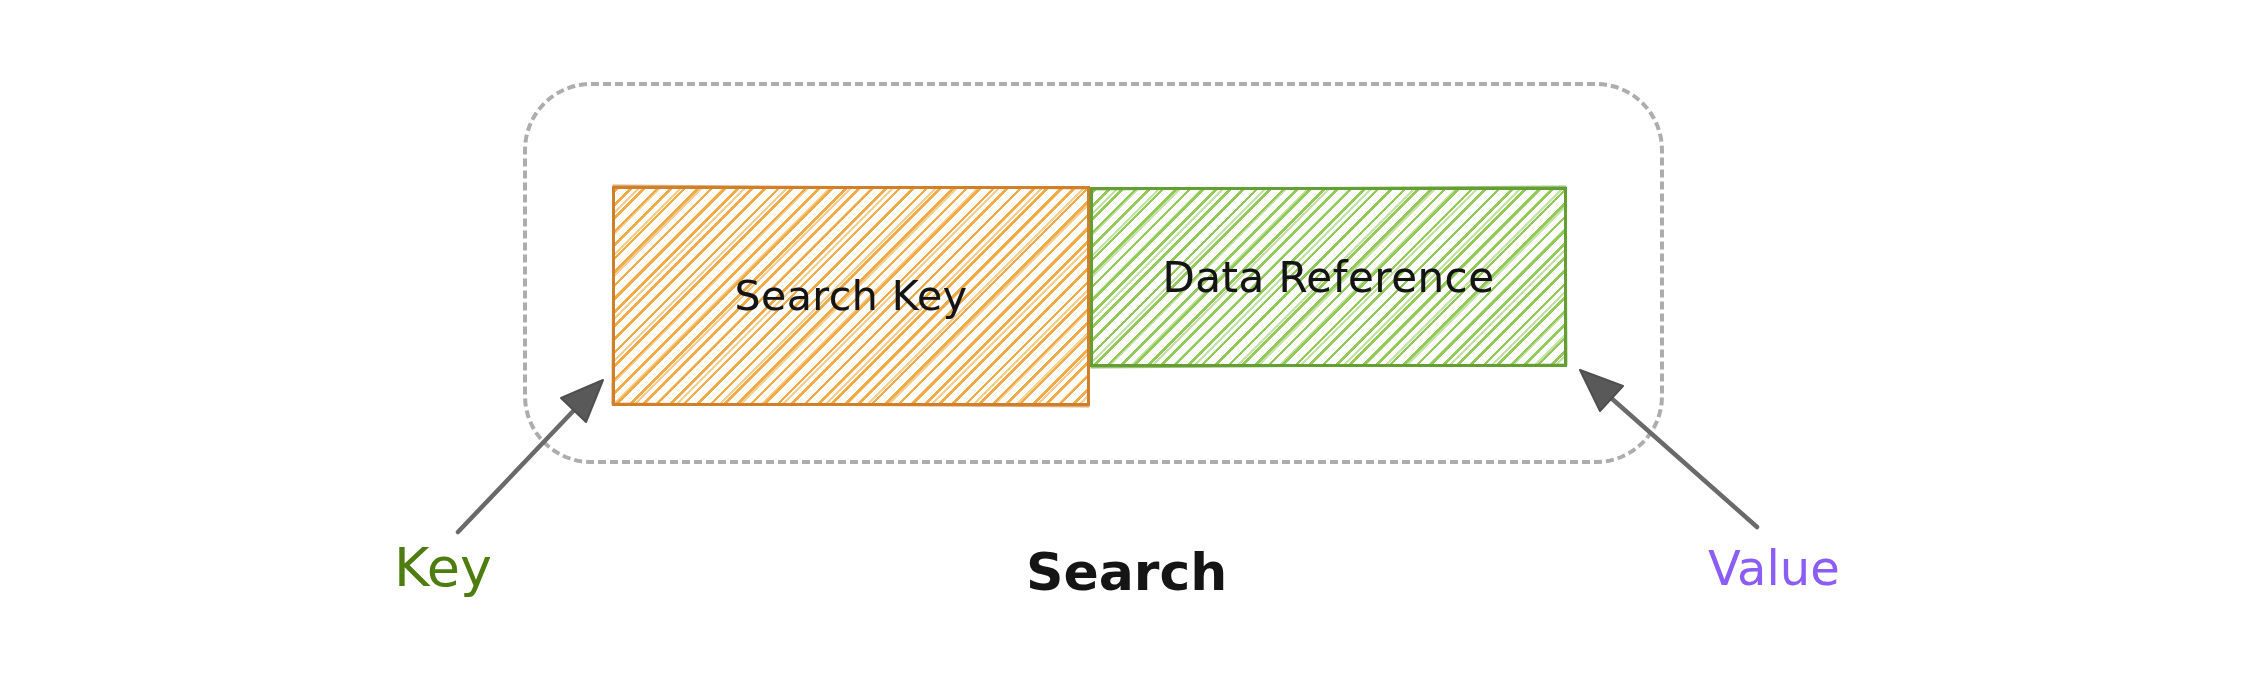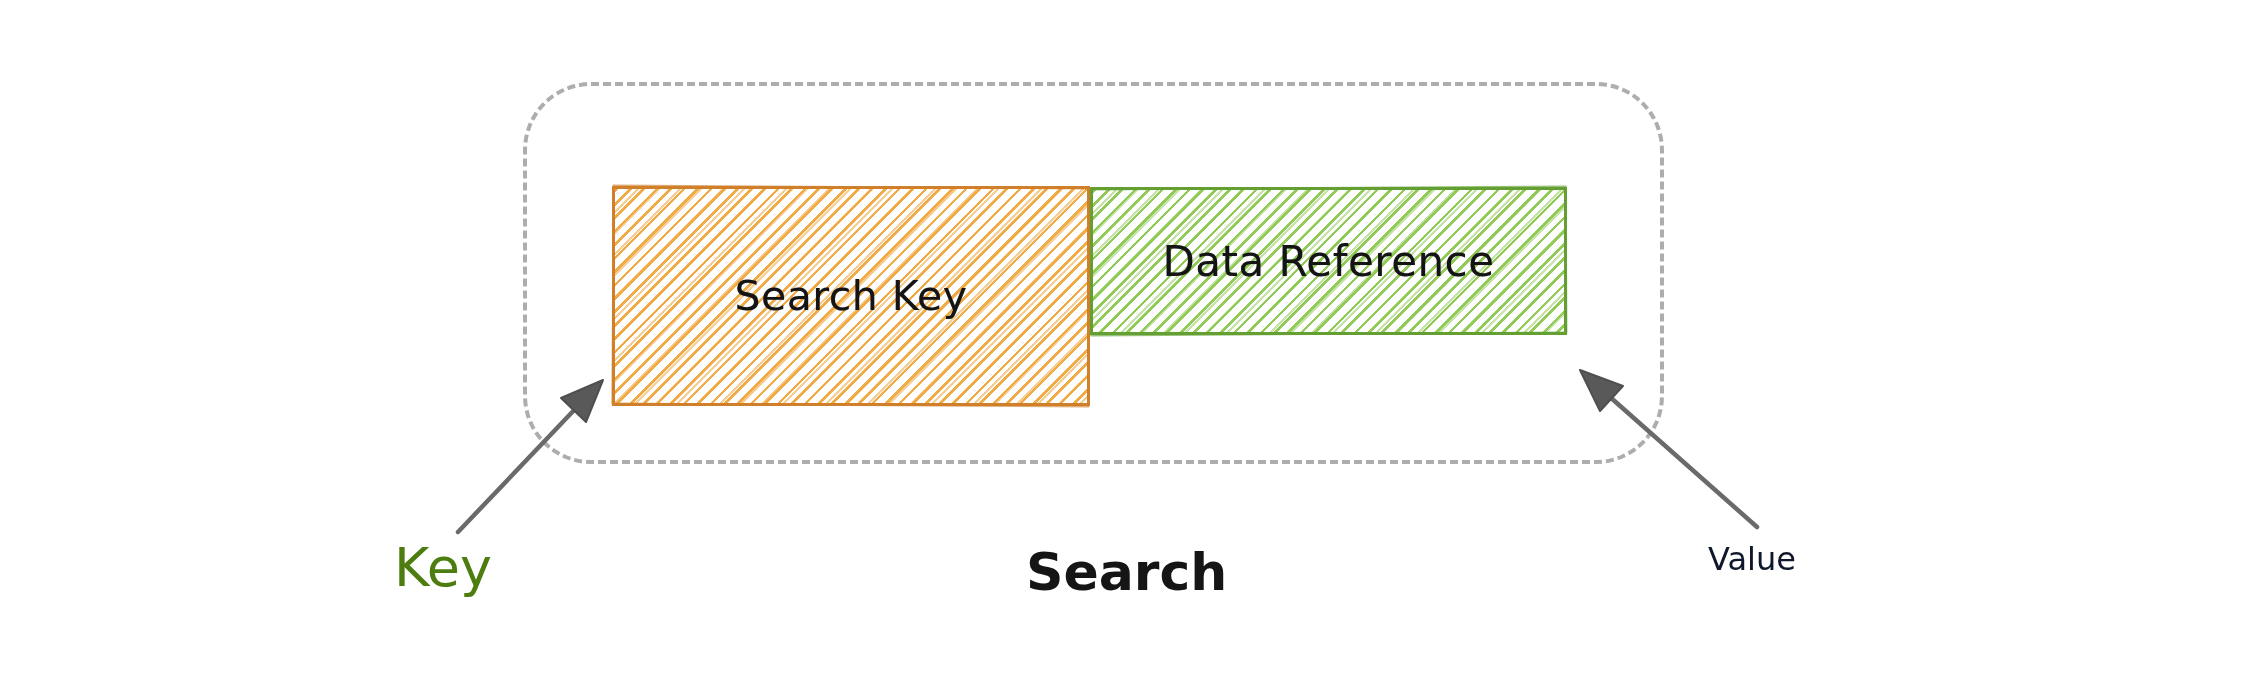--- a/index.html
+++ b/index.html
@@ -55,21 +55,21 @@
         transparent 2px, transparent 15px),
       repeating-linear-gradient(135deg,
         rgba(240,167,61,0.95) 0px, rgba(240,167,61,0.95) 2.6px,
         transparent 2.6px, transparent 9.5px);
     font-size: 41px;
   }
   .cell-data-reference {
     left: 1090px;
     top: 187px;
     width: 477px;
-    height: 148px;
+    height: 180px;
     border: 3px solid #649f33;
     background:
       repeating-linear-gradient(135deg,
         rgba(140,200,79,0.5) 0px, rgba(140,200,79,0.5) 2px,
         transparent 2px, transparent 15px),
       repeating-linear-gradient(135deg,
         rgba(140,200,79,0.95) 0px, rgba(140,200,79,0.95) 2.6px,
         transparent 2.6px, transparent 9.5px);
     font-size: 42px;
   }
@@ -108,22 +108,22 @@
   .label-index {
     left: 1026px;
     top: 542px;
     font-size: 52px;
     font-weight: 600;
     color: #151515;
   }
   .label-value {
     left: 1708px;
     top: 540px;
-    font-size: 32px;
-    color: #0f172a;
+    font-size: 48px;
+    color: #8b5cf6;
   }
 </style>
 </head>
 <body>
 
 <div id="canvas">
 
   <div class="index-container"></div>
 
   <div class="cell cell-search-key">

